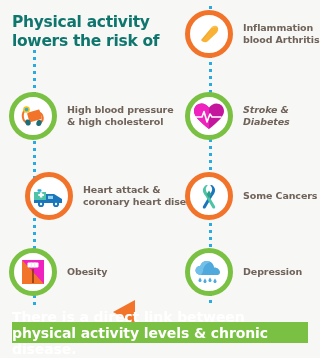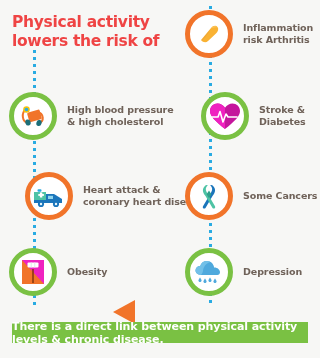--- a/index.html
+++ b/index.html
@@ -32,21 +32,21 @@
   }
   .rail-left  { left: 33px; top: 50px;  height: 258px; }
   .rail-right { left: 209px; top: 6px;  height: 300px; }
 
   
   .title {
     position: absolute;
     left: 12px;
     top: 13px;
     width: 150px;
-    color: #ef4444;
+    color: #0f766e;
     font-family: "DejaVu Sans", sans-serif;
     font-size: 15.5px;
     font-weight: bold;
     line-height: 19px;
     letter-spacing: -0.3px;
   }
 
   
   .item {
     position: absolute;
@@ -80,21 +80,21 @@
     letter-spacing: -0.1px;
     white-space: pre-line;
   }
 
   
   .pos-l1 { left: 9px;  top: 92px; }
   .pos-l2 { left: 25px;  top: 172px; }
   .pos-l3 { left: 9px;  top: 248px; justify-content: flex-end; }
   
   .pos-r0 { left: 185px; top: 10px; }
-  .pos-r1 { left: 201px; top: 92px; }
+  .pos-r1 { left: 185px; top: 92px; font-style: italic; }
   .pos-r2 { left: 185px; top: 172px; }
   .pos-r3 { left: 185px; top: 248px; justify-content: space-between; }
 
   
   .arrow {
     position: absolute;
     left: 113px;
     top: 300px;
     width: 0;
     height: 0;
@@ -106,21 +106,21 @@
   
   .banner {
     position: absolute;
     left: 12px;
     top: 322px;
     width: 296px;
     height: 21px;
     background: #7ac143;
     color: #ffffff;
     font-family: "DejaVu Sans", sans-serif;
-    font-size: 11px;
+    font-size: 14px;
     font-weight: bold;
     letter-spacing: -0.1px;
     display: flex;
     align-items: center;
     justify-content: center;
     box-sizing: border-box;
   }
 </style>
 </head>
 <body>
@@ -137,21 +137,21 @@
     <div class="badge orange">
       <span>
         <svg width="30" height="30" viewBox="0 0 30 30">
           <path d="M7 21 L17 9 C19 6.5 22 6 23.5 8 C25 10 24 12.5 22 14.5 L14 22 C12 24 9 23.5 7 21 Z" fill="#f9b233"></path>
           <path d="M7.5 21.5 L16 11 C14.5 14 12 17 9.5 20 Z" fill="#e8a13a"></path>
           <path d="M17.5 9.2 C19.3 7 22 6.8 23.3 8.4 C21.6 8.1 19.4 8.4 17.5 9.2 Z" fill="#fbc85f"></path>
         </svg>
       </span>
     </div>
     <div class="label">Inflammation
-risk Arthritis</div>
+blood Arthritis</div>
   </div>
 
   <div class="item pos-l1">
     <div class="badge green">
       <span>
         <svg width="32" height="32" viewBox="0 0 32 32">
           <path d="M9 9 C4 13 5 22 11 23" stroke="#f1742a" stroke-width="2" fill="none"></path>
           <path d="M20 12 C27 13 28 22 21 23" stroke="#f1742a" stroke-width="2" fill="none"></path>
           <rect x="11" y="11" width="13" height="10" rx="1.5" fill="#f1742a" transform="rotate(-16 17 16)"></rect>
           <circle cx="9.5" cy="9.5" r="3.3" fill="#f4c20d"></circle>

